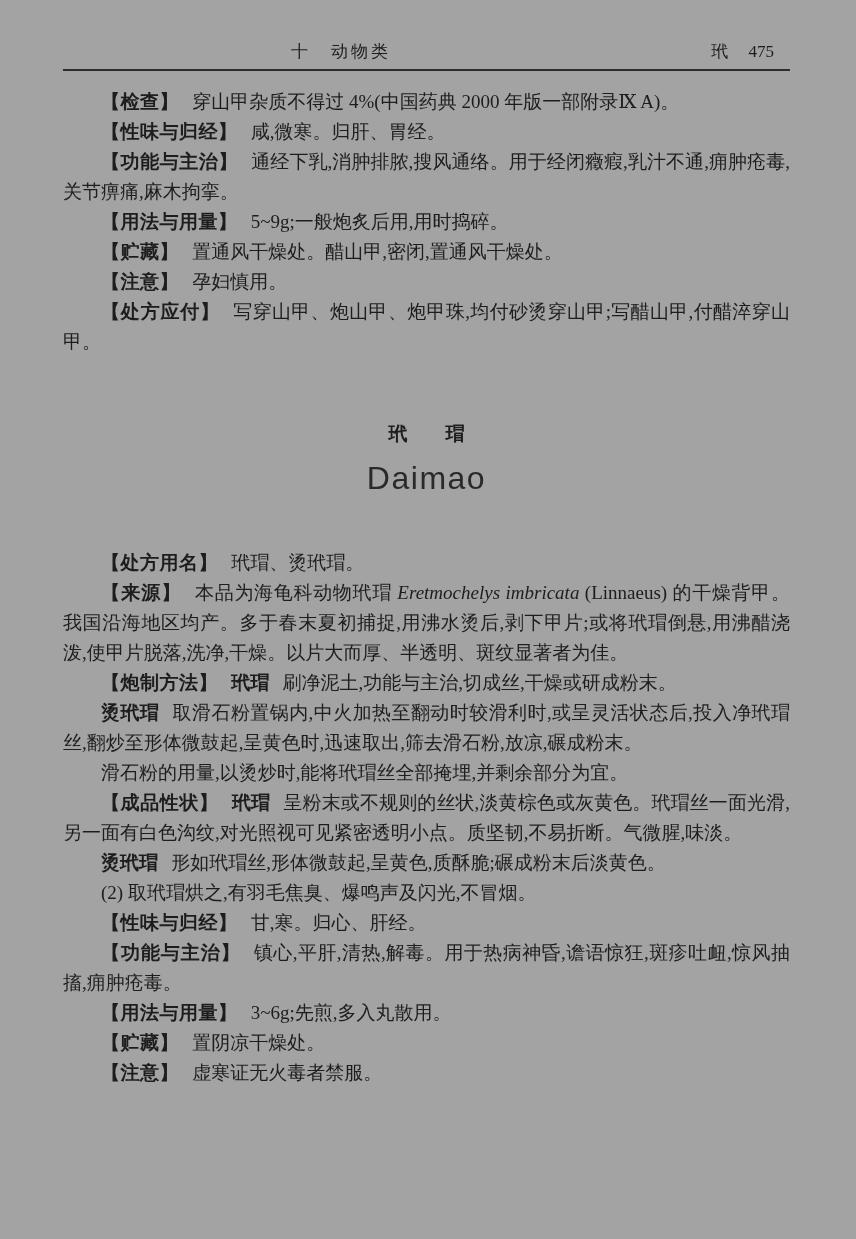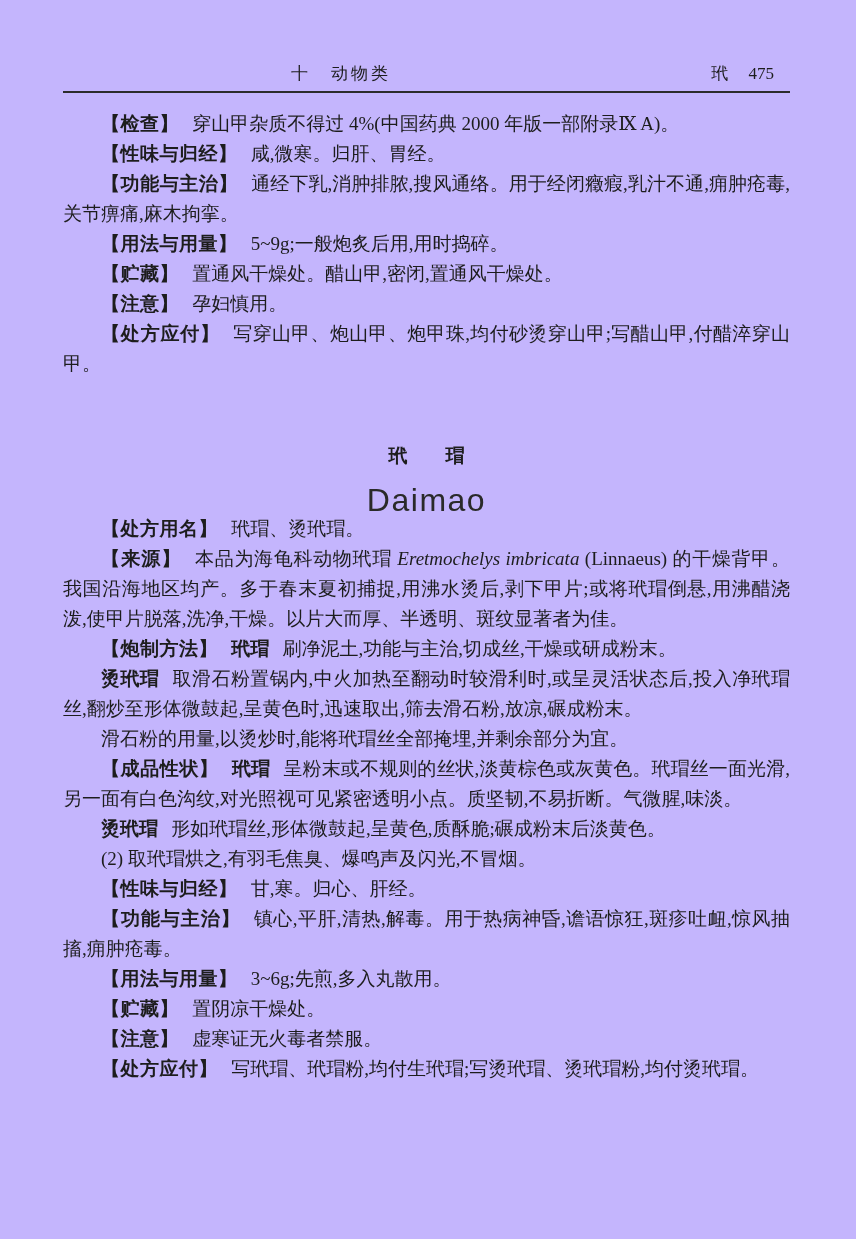--- a/index.html
+++ b/index.html
@@ -9,22 +9,22 @@
   }
   body {
     height: 1239px;
     overflow: hidden;
     font-family: "Liberation Serif", "DejaVu Serif", serif;
     color: #1d1d1d;
   }
   .page {
     width: 856px;
     height: 1239px;
-    padding: 58px 66px 0 63px;
-    background: #c4b5fd;
+    padding: 36px 66px 0 63px;
+    background: #a3a3a3;
   }
   
   .header {
     position: relative;
     height: 35px;
     border-bottom: 2px solid #2c2c2c;
     font-size: 17px;
     line-height: 24px;
   }
   .chapter {
@@ -75,21 +75,21 @@
   }
   .title-pinyin {
     margin-top: 13px;
     font-size: 32px;
     line-height: 28px;
     font-family: "Liberation Sans", "DejaVu Sans", sans-serif;
     font-weight: 400;
     letter-spacing: 1.5px;
     color: #2a2a2a;
   }
-  #entry-sections { }
+  #entry-sections { margin-top: 56px; }
 </style>
 </head>
 <body>
 
 <div class="page">
 
   <div class="header">
     <span class="chapter">十　动物类</span>
     <span class="folio">
       <span>玳</span>
@@ -121,17 +121,16 @@
         <p class="para"><span class="sublabel">烫玳瑁</span><span class="text">取滑石粉置锅内,中火加热至翻动时较滑利时,或呈灵活状态后,投入净玳瑁丝,翻炒至形体微鼓起,呈黄色时,迅速取出,筛去滑石粉,放凉,碾成粉末。</span></p>
         <p class="para"><span class="text">滑石粉的用量,以烫炒时,能将玳瑁丝全部掩埋,并剩余部分为宜。</span></p>
         <p class="para"><span class="label">【成品性状】</span><span class="sublabel">玳瑁</span><span class="text">呈粉末或不规则的丝状,淡黄棕色或灰黄色。玳瑁丝一面光滑,另一面有白色沟纹,对光照视可见紧密透明小点。质坚韧,不易折断。气微腥,味淡。</span></p>
         <p class="para"><span class="sublabel">烫玳瑁</span><span class="text">形如玳瑁丝,形体微鼓起,呈黄色,质酥脆;碾成粉末后淡黄色。</span></p>
         <p class="para"><span class="text">(2) 取玳瑁烘之,有羽毛焦臭、爆鸣声及闪光,不冒烟。</span></p>
         <p class="para"><span class="label">【性味与归经】</span><span class="text">甘,寒。归心、肝经。</span></p>
         <p class="para"><span class="label">【功能与主治】</span><span class="text">镇心,平肝,清热,解毒。用于热病神昏,谵语惊狂,斑疹吐衄,惊风抽搐,痈肿疮毒。</span></p>
         <p class="para"><span class="label">【用法与用量】</span><span class="text">3~6g;先煎,多入丸散用。</span></p>
         <p class="para"><span class="label">【贮藏】</span><span class="text">置阴凉干燥处。</span></p>
         <p class="para"><span class="label">【注意】</span><span class="text">虚寒证无火毒者禁服。</span></p>
-        <p class="para"><span class="label">【处方应付】</span><span class="text">写玳瑁、玳瑁粉,均付生玳瑁;写烫玳瑁、烫玳瑁粉,均付烫玳瑁。</span></p>
       </div>
 
   </div>
 </div>
 
 </body></html>

